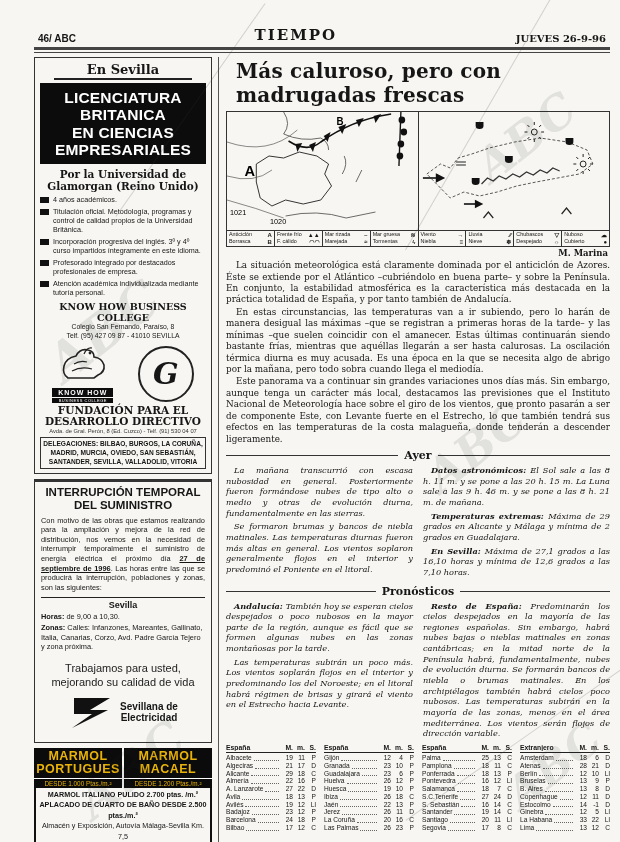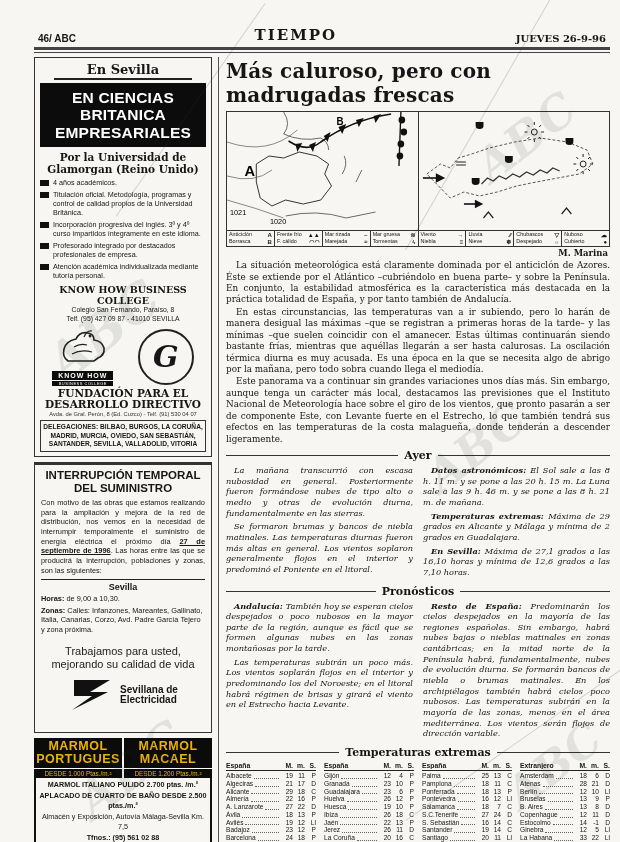--- a/index.html
+++ b/index.html
@@ -46,33 +46,33 @@
   .fddaddr{font-size:5.8px;text-align:center;color:#333;margin:1px 0 3px;}
   .deleg{border:1px solid #333;font-size:6.6px;text-align:center;line-height:1.3;padding:2px;font-weight:bold;}
 
   .ad2{border:1px solid #333;border-top:3px solid #333;margin-top:5px;padding:4px 6px;
        font-family:"Liberation Sans",sans-serif;}
   .ad2 h3{margin:0 0 3px;font-size:11.5px;text-align:center;line-height:1.15;}
   .ad2 p{margin:0;font-size:7.4px;text-align:justify;line-height:1.3;}
   .city-h{border-top:1px solid #222;margin-top:4px;padding-top:2px;text-align:center;font-weight:bold;font-size:9px;}
   .zona{font-size:7.4px;line-height:1.3;margin-top:2px;}
   .slogan{text-align:center;font-size:11px;line-height:1.25;margin:10px 4px 6px;color:#222;}
-  .sevlogo{display:flex;align-items:center;justify-content:center;gap:6px;margin:2px 0 16px;}
+  .sevlogo{display:flex;align-items:center;justify-content:center;gap:6px;margin:2px 0 8px;text-align:center;}
   .sevname{font-weight:bold;font-size:10px;line-height:1.05;}
 
   .ad3{margin-top:5px;font-family:"Liberation Sans",sans-serif;}
   .marblocks{display:flex;gap:2px;}
   .marb{flex:1;background:#0b0b0b;color:#eab308;text-align:center;padding:2px 0 1px;}
   .marb .big{font-weight:bold;font-size:12.5px;letter-spacing:.5px;line-height:1.05;}
   .marb .sub{font-size:6.4px;border-top:1px solid #fff;margin-top:2px;padding-top:1px;}
   .marbox{border:2px solid #111;border-top:none;text-align:center;font-size:7.2px;line-height:1.45;padding:2px;}
   .marbox .b{font-weight:bold;}
 
   
-  .headline{font-size:20px;font-weight:bold;margin:2px 0 4px;letter-spacing:.2px;}
+  .headline{font-size:20px;font-weight:bold;margin:2px 10px 4px;letter-spacing:.2px;}
   .maps{border:1px solid #333;display:flex;flex-direction:column;}
   .mappanes{display:flex;height:118px;}
   .mappane{flex:1;position:relative;}
   .mappane+.mappane{border-left:1px solid #333;}
   .legend{display:flex;border-top:1px solid #333;font-family:"Liberation Sans",sans-serif;}
   .lcol{flex:1;border-left:1px solid #333;font-size:5.4px;line-height:1.1;padding:1px 2px;}
   .lcol:first-child{border-left:none;}
   .litem{display:flex;justify-content:space-between;align-items:center;white-space:nowrap;}
   .lsym{font-size:6px;font-weight:bold;margin-left:2px;}
   .credit{text-align:right;font-weight:bold;font-size:8.5px;margin:1px 2px 2px 0;}
@@ -120,22 +120,23 @@
   </div>
   <div class="hrule"></div>
 
   <div class="cols">
 
     <div class="leftcol">
 
       <div class="ad1">
         <div class="ensevilla">En Sevilla</div>
         <div class="blackbox" id="course-title">
+            <div>LICENCIATURA</div>
+            <div>BRITANICA</div>
             <div>EN CIENCIAS</div>
-            <div>BRITANICA</div>
             <div>EMPRESARIALES</div>
           </div>
         <div class="uni">Por la Universidad de Glamorgan (Reino Unido)</div>
         <div class="bullets" id="course-bullets">
             <div class="bullet">
               <span class="cap"></span>
               <span>4 años académicos.</span>
             </div>
             <div class="bullet">
               <span class="cap"></span>
@@ -404,23 +405,20 @@
       <div class="twocol">
         <div id="pron-left">
             <p class="smallp"><span class="lead">Andalucía: </span>También hoy se esperan cielos despejados o poco nubosos en la mayor parte de la región, aunque es fácil que se formen algunas nubes en las zonas montañosas por la tarde.</p>
             <p class="smallp">Las temperaturas subirán un poco más. Los vientos soplarán flojos en el interior y predominando los del Noroeste; en el litoral habrá régimen de brisas y girará el viento en el Estrecho hacia Levante.</p>
           </div>
         <div id="pron-right">
             <p class="smallp"><span class="lead">Resto de España: </span>Predominarán los cielos despejados en la mayoría de las regiones españolas. Sin embargo, habrá nubes bajas o nieblas matinales en zonas cantábricas; en la mitad norte de la Península habrá, fundamentalmente, nubes de evolución diurna. Se formarán bancos de niebla o brumas matinales. En los archipiélagos también habrá cielos poco nubosos. Las temperaturas subirán en la mayoría de las zonas, menos en el área mediterránea. Los vientos serán flojos de dirección variable.</p>
           </div>
       </div>
 
-      <div class="sechead">
-          <span>Temperaturas extremas</span>
-        </div>
       <div class="tempwrap">
         <div class="tgroups" id="tgroups">
             <div class="tg">
               <div class="tghead">
                 <span class="tname">España</span>
                 <span class="tv">M.</span>
                 <span class="tv">m.</span>
                 <span class="ts">S.</span>
               </div>
               <div class="trow">

